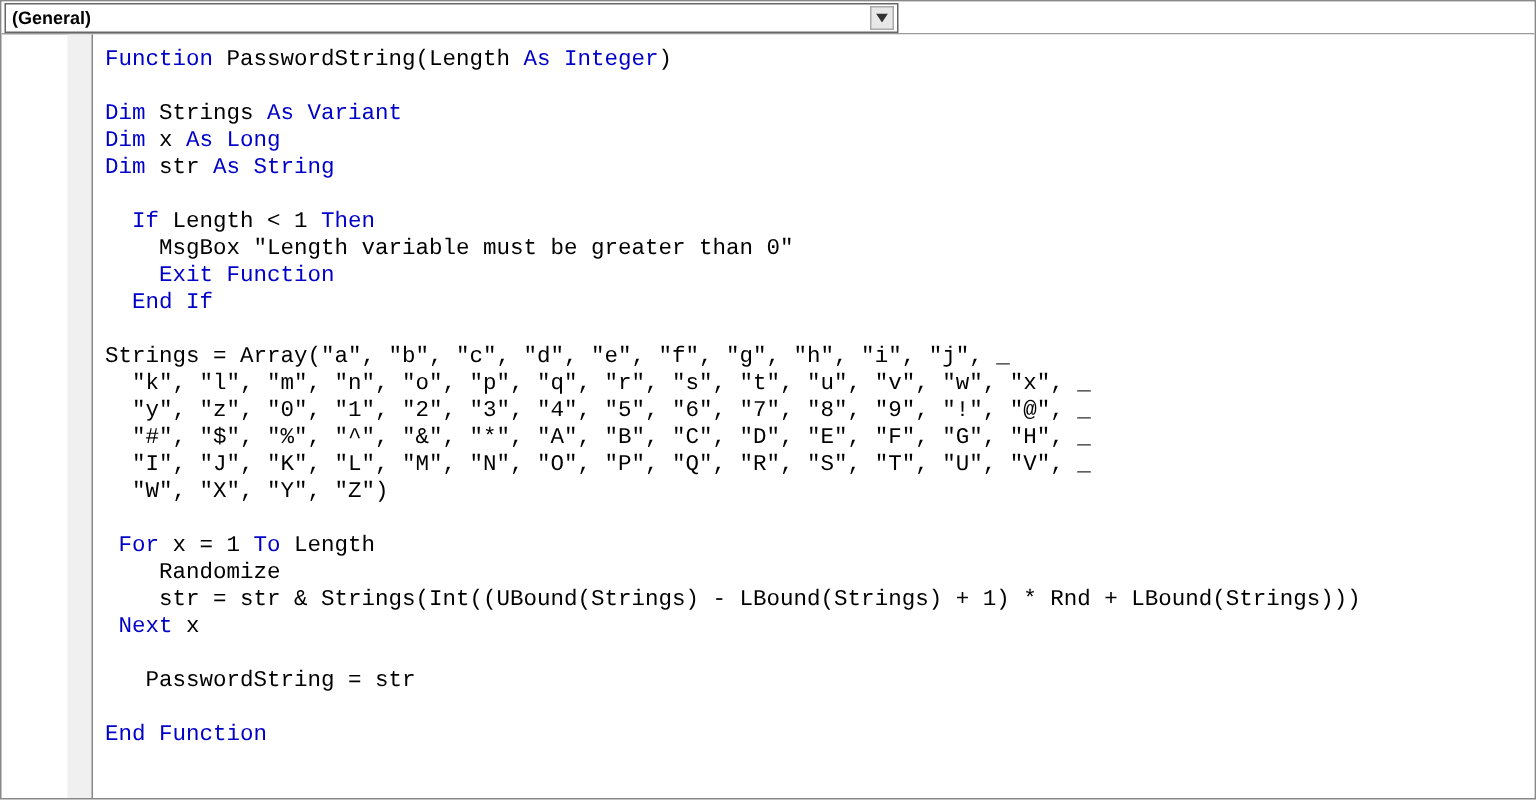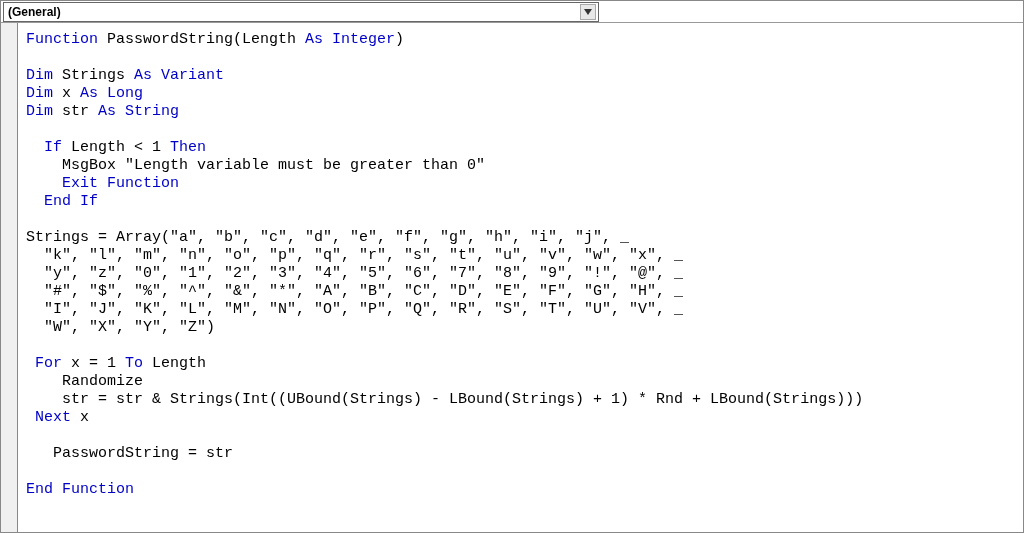--- a/index.html
+++ b/index.html
@@ -37,20 +37,21 @@
       display: flex;
       align-items: center;
       justify-content: center;
       background: #e8e8e8;
       border: 1px solid #aaa;
     }
     .dropdown-arrow svg { width: 8px; height: 6px; }
     .editor-area {
       display: flex;
       height: calc(100% - 22px);
+      margin-left: 44px;
     }
     .gutter {
       width: 17px;
       background: #f0f0f0;
       border-right: 1px solid #888;
     }
     .code-pane {
       flex: 1;
       background: #fff;
       padding: 8px 0 0 8px;

